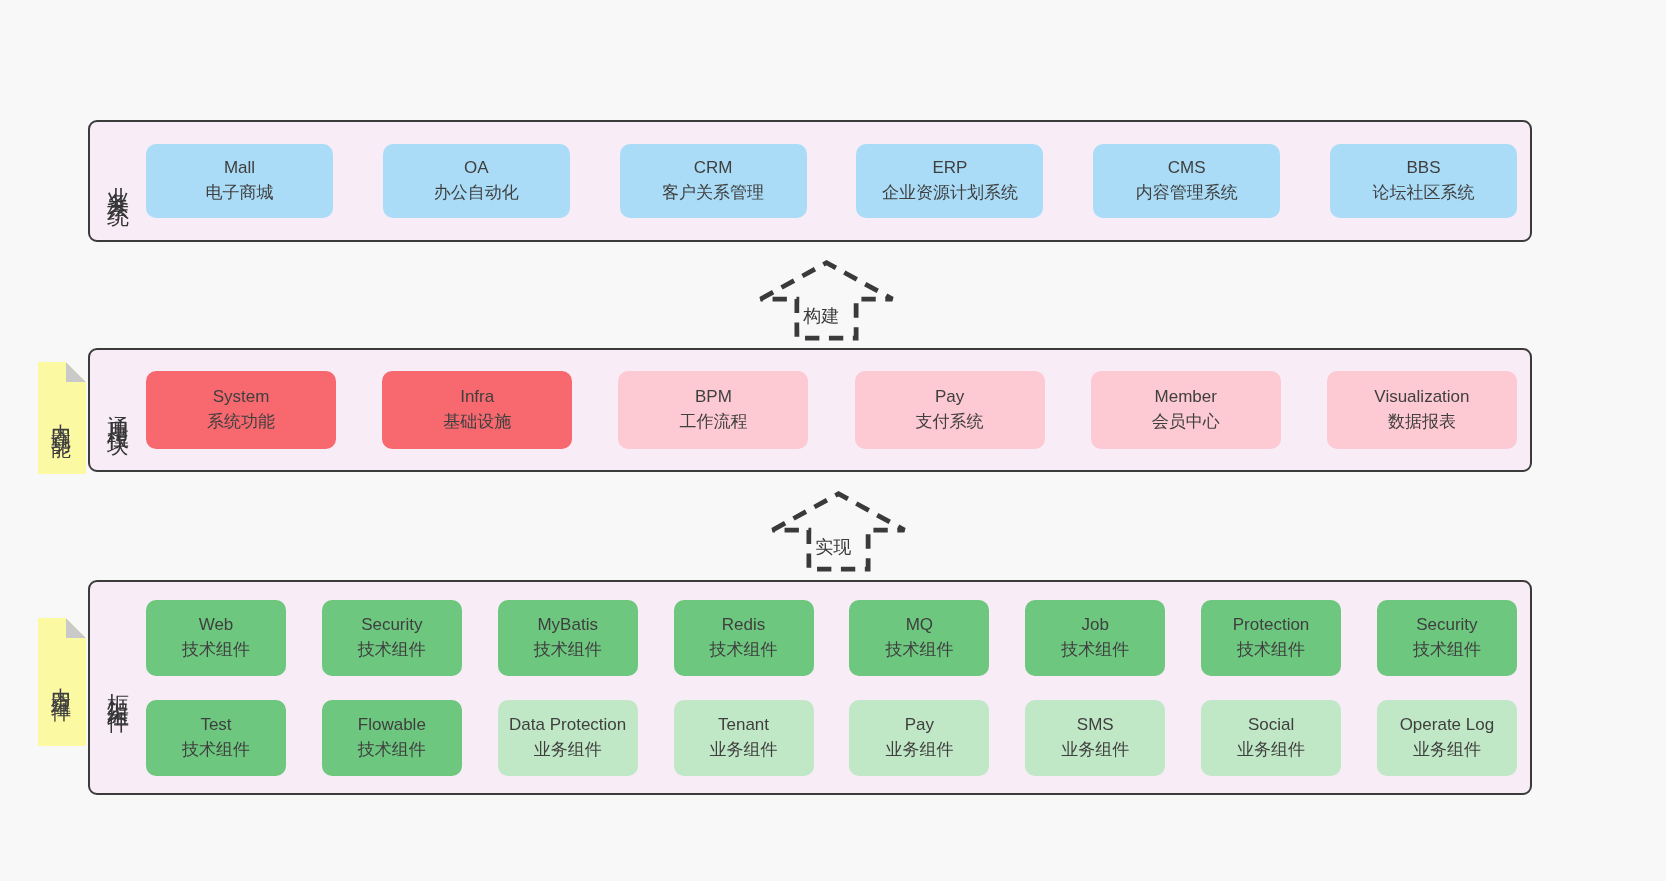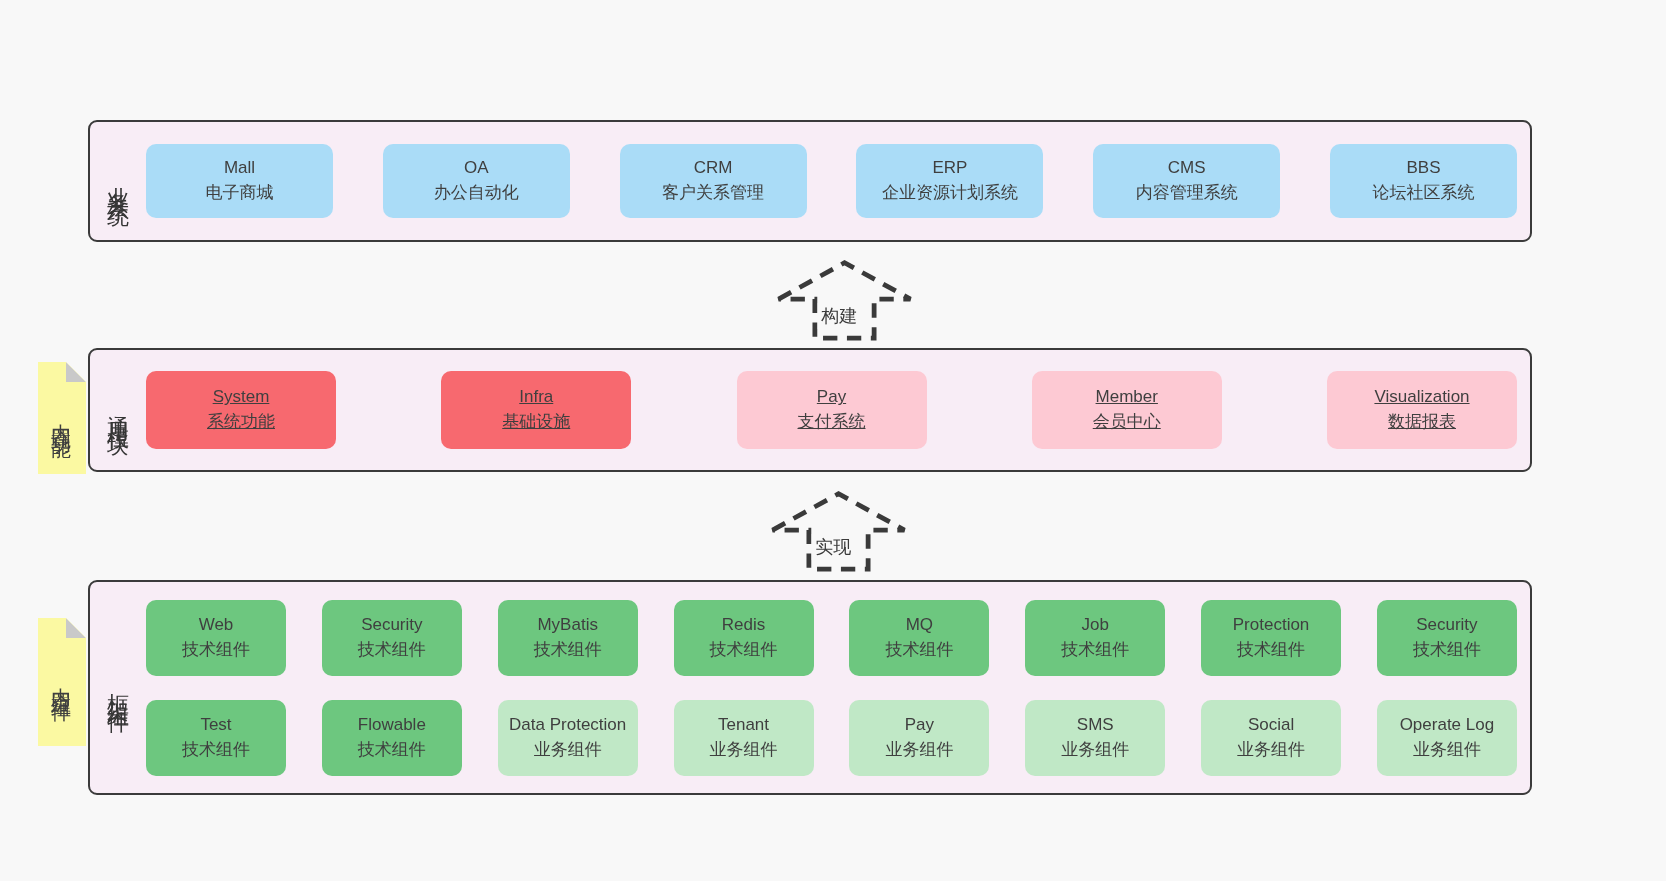--- a/index.html
+++ b/index.html
@@ -44,21 +44,21 @@
   
   .box {
     border-radius:10px;
     display:flex; flex-direction:column;
     align-items:center; justify-content:center;
     text-align:center;
     font-size:17px; line-height:1.45;
     padding:2px 8px; box-sizing:border-box;
   }
   .p1 .box { width:187px; height:74px; }
-  .p2 .box { width:190px; height:78px;text-decoration:underline; }
+  .p2 .box { width:190px; height:78px; }
   .p3 .box { width:140px; height:76px; }
   .box.blue        { background:#aadcf7; }
   .box.red         { background:#f7696f; }
   .box.pink        { background:#fdc9d3; }
   .box.green       { background:#6dc77f; }
   .box.green-light { background:#c0e8c6; }
 
   
   .arrow { position:absolute; width:145px; height:86px; z-index:1; }
   .arrow svg { display:block; }
@@ -118,21 +118,21 @@
         <span>CMS</span>
         <span>内容管理系统</span>
       </div>
       <div class="box blue">
         <span>BBS</span>
         <span>论坛社区系统</span>
       </div>
     </div>
   </div>
 
-  <div class="arrow" style="left:772px;top:257px;">
+  <div class="arrow" style="left:754px;top:257px;">
     <svg width="145" height="86" viewBox="0 0 150 90">
       <path d="M6 44 L75 6 L144 44 L106 44 L106 85 L44 85 L44 44 Z" fill="none" stroke="#3a3a3a" stroke-width="5" stroke-dasharray="15 10"></path>
     </svg>
     <span class="arrow-label">构建</span>
   </div>
 
   <div class="sticky" style="top:362px;height:112px;">
     <span class="sticky-text">内置功能</span>
     <span class="sticky-fold"></span>
   </div>
@@ -142,20 +142,24 @@
     <div class="panel-content">
       <div class="box red">
         <span>System</span>
         <span>系统功能</span>
       </div>
       <div class="box red">
         <span>Infra</span>
         <span>基础设施</span>
       </div>
       <div class="box pink">
+        <span>BPM</span>
+        <span>工作流程</span>
+      </div>
+      <div class="box pink">
         <span>Pay</span>
         <span>支付系统</span>
       </div>
       <div class="box pink">
         <span>Member</span>
         <span>会员中心</span>
       </div>
       <div class="box pink">
         <span>Visualization</span>
         <span>数据报表</span>

